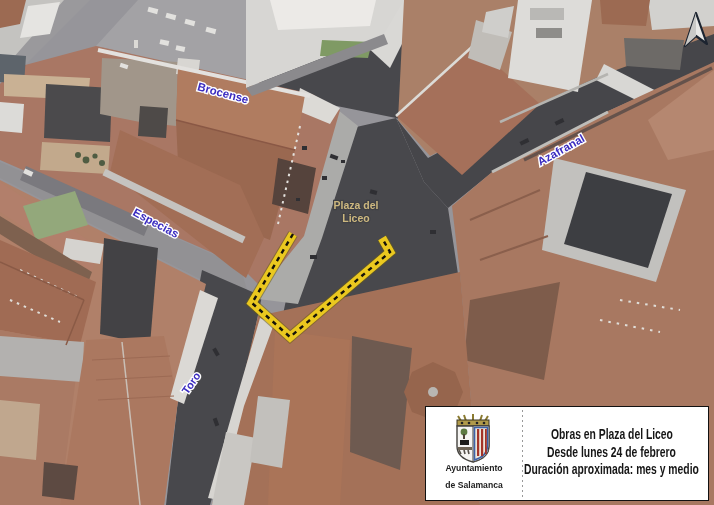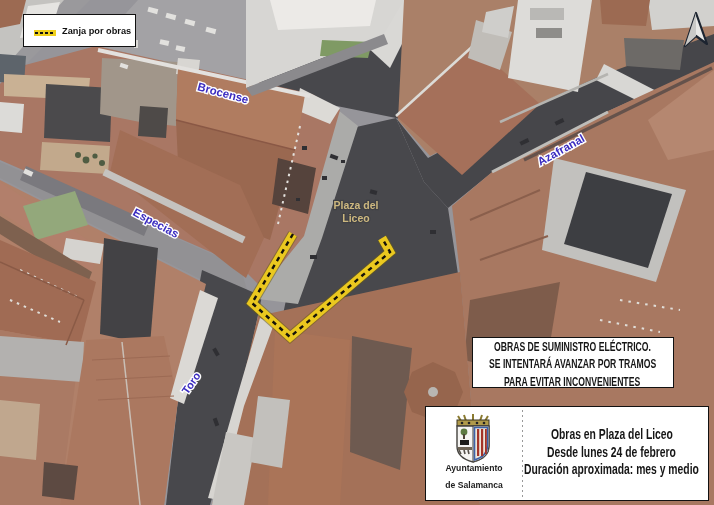--- a/index.html
+++ b/index.html
@@ -228,33 +228,21 @@
   <text x="156" y="227" transform="rotate(28 156 223)" font-family="Liberation Sans, sans-serif" font-weight="bold" font-size="11.5" text-anchor="middle" fill="#3b2cc0" stroke="#ffffff" stroke-width="2.8" paint-order="stroke">Especias</text>
 
   <text x="561" y="154" transform="rotate(-29 561 150)" font-family="Liberation Sans, sans-serif" font-weight="bold" font-size="11.5" text-anchor="middle" fill="#3b2cc0" stroke="#ffffff" stroke-width="2.8" paint-order="stroke">Azafranal</text>
 
   <text x="191" y="387" transform="rotate(-55 191 383)" font-family="Liberation Sans, sans-serif" font-weight="bold" font-size="11" text-anchor="middle" fill="#3b2cc0" stroke="#ffffff" stroke-width="2.8" paint-order="stroke">Toro</text>
 
   <path d="M696,13 L707,44 L696,36 L685,46 Z" fill="#e8e8e6" stroke="#1c2430" stroke-width="2.2" stroke-linejoin="round"></path>
   <path d="M696,13 L696,36 L685,46 Z" fill="#c9c9c7" stroke="none"></path>
 </svg>
 
-<div class="box" style="left:23px;top:14px;width:113px;height:33px;">
-
-  <div style="position:absolute;left:10px;top:15px;width:22px;height:6px;background:#f0d01c;"></div>
-  <div style="position:absolute;left:11px;top:17px;width:20px;height:2px;background:repeating-linear-gradient(90deg,#111 0,#111 3px,transparent 3px,transparent 5px);"></div>
-
-  <div style="position:absolute;left:38px;top:11px;font-size:9.5px;line-height:9.5px;font-weight:bold;color:#111;white-space:nowrap;transform:scaleX(0.97);transform-origin:0 0;">Zanja por obras</div>
-</div>
-
-<div class="box" style="left:472px;top:337px;width:202px;height:51px;border-width:1.5px;font-weight:bold;color:#161616;">
-  <div style="position:absolute;left:21px;top:2.5px;font-size:12px;line-height:12px;white-space:nowrap;transform:scaleX(0.72);transform-origin:0 0;">OBRAS DE SUMINISTRO ELÉCTRICO.</div>
-  <div style="position:absolute;left:16px;top:20.2px;font-size:12px;line-height:12px;white-space:nowrap;transform:scaleX(0.72);transform-origin:0 0;">SE INTENTARÁ AVANZAR POR TRAMOS</div>
-  <div style="position:absolute;left:31px;top:37.9px;font-size:12px;line-height:12px;white-space:nowrap;transform:scaleX(0.72);transform-origin:0 0;">PARA EVITAR INCONVENIENTES</div>
-</div>
+
 
 <div class="box" style="left:425px;top:406px;width:284px;height:95px;">
 
   <svg width="42" height="50" viewBox="0 0 42 50" style="position:absolute;left:26px;top:7px;">
     <path d="M6,2 L9,7 M12,1 L14,7 M21,0 L21,7 M30,1 L28,7 M36,2 L33,7" stroke="#8a7a30" stroke-width="2" fill="none"></path>
     <rect x="5" y="6" width="32" height="6" fill="#b09a4a" stroke="#3a3520" stroke-width="1"></rect>
     <circle cx="10" cy="9" r="1.3" fill="#222"></circle>
         <circle cx="17" cy="9" r="1.3" fill="#222"></circle>
         <circle cx="25" cy="9" r="1.3" fill="#222"></circle>
         <circle cx="32" cy="9" r="1.3" fill="#222"></circle>

